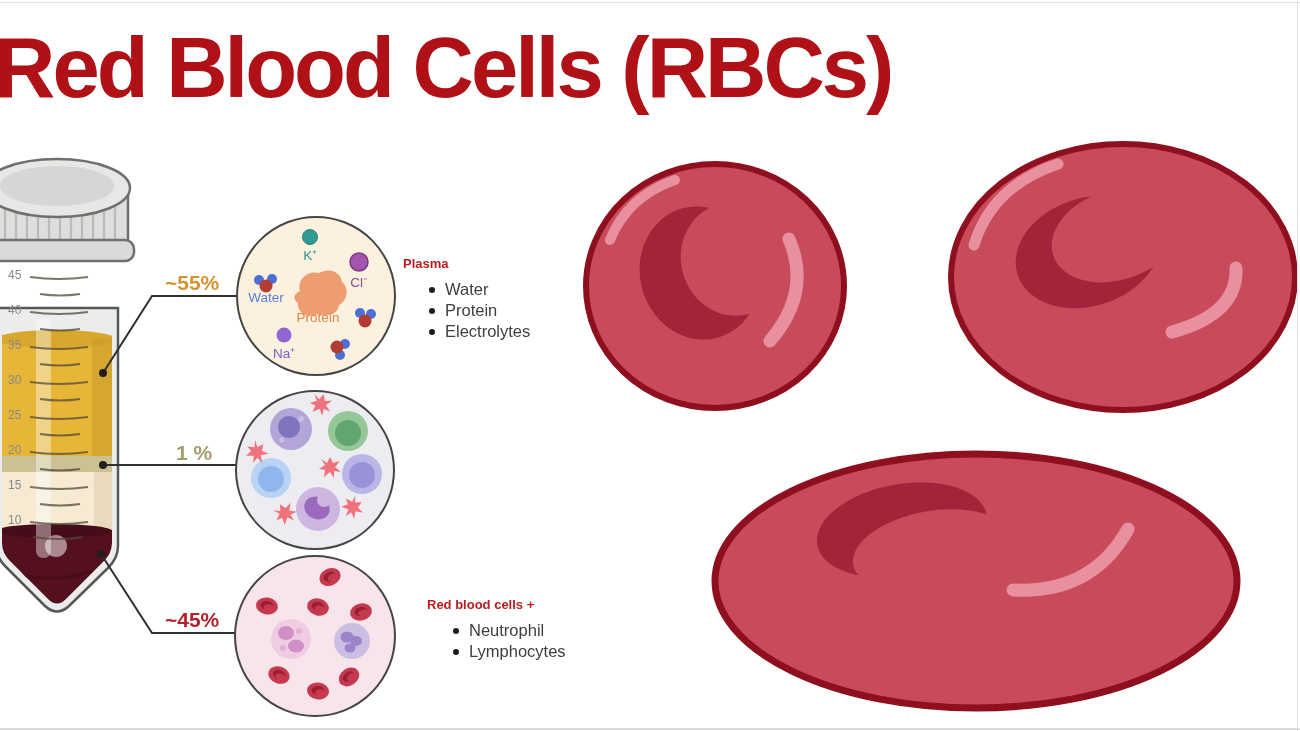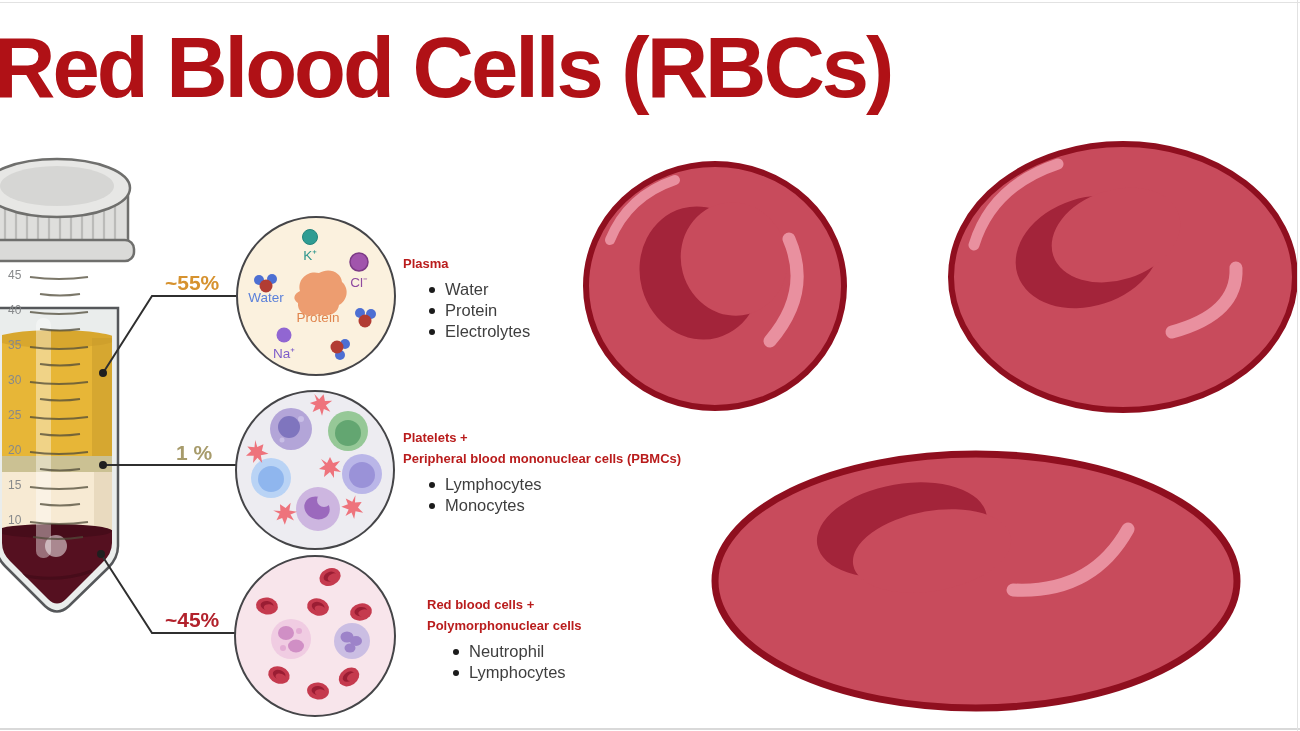--- a/index.html
+++ b/index.html
@@ -245,32 +245,23 @@
 
   <div class="section" style="left:403px;top:253px;">
     <div class="head">Plasma</div>
     <ul>
       <li>Water</li>
       <li>Protein</li>
       <li>Electrolytes</li>
     </ul>
   </div>
 
-  <div class="section" style="left:403px;top:427px;">
-    <div class="head">Platelets +</div>
-    <div class="head">Peripheral blood mononuclear cells (PBMCs)</div>
-    <ul>
-      <li>Lymphocytes</li>
-      <li>Monocytes</li>
-    </ul>
-  </div>
 
   <div class="section" style="left:427px;top:594px;">
     <div class="head">Red blood cells +</div>
-    <div class="head">Polymorphonuclear cells</div>
     <ul>
       <li>Neutrophil</li>
       <li>Lymphocytes</li>
     </ul>
   </div>
 
   <div class="hairline hl-top"></div>
   <div class="hairline hl-bottom"></div>
   <div class="hairline hl-right"></div>
 </div>

